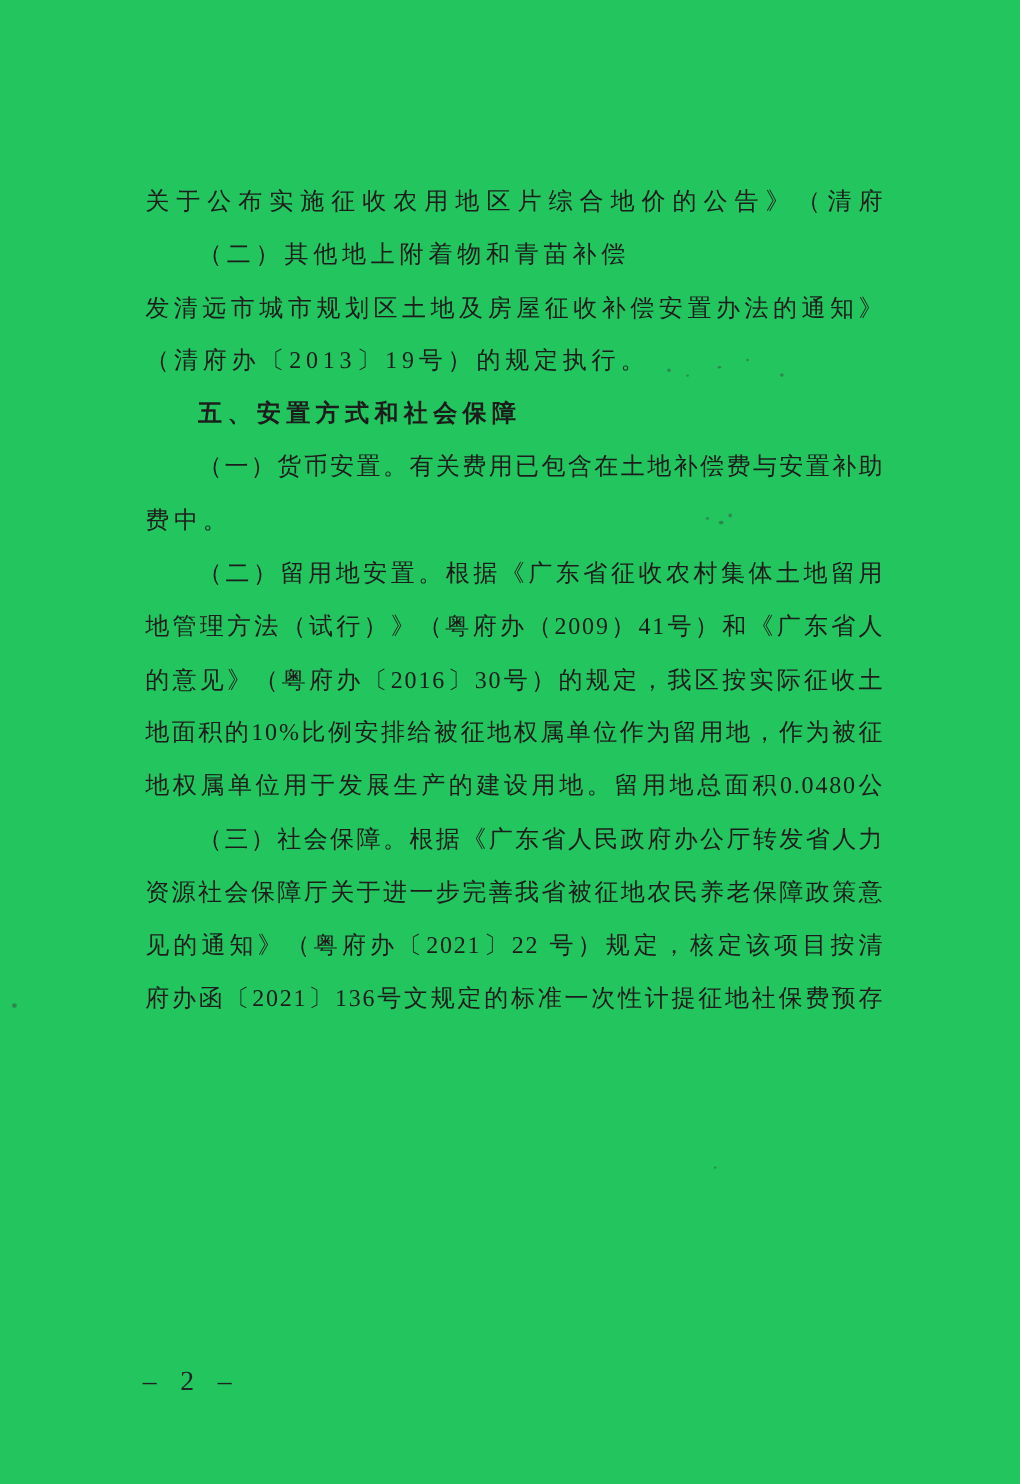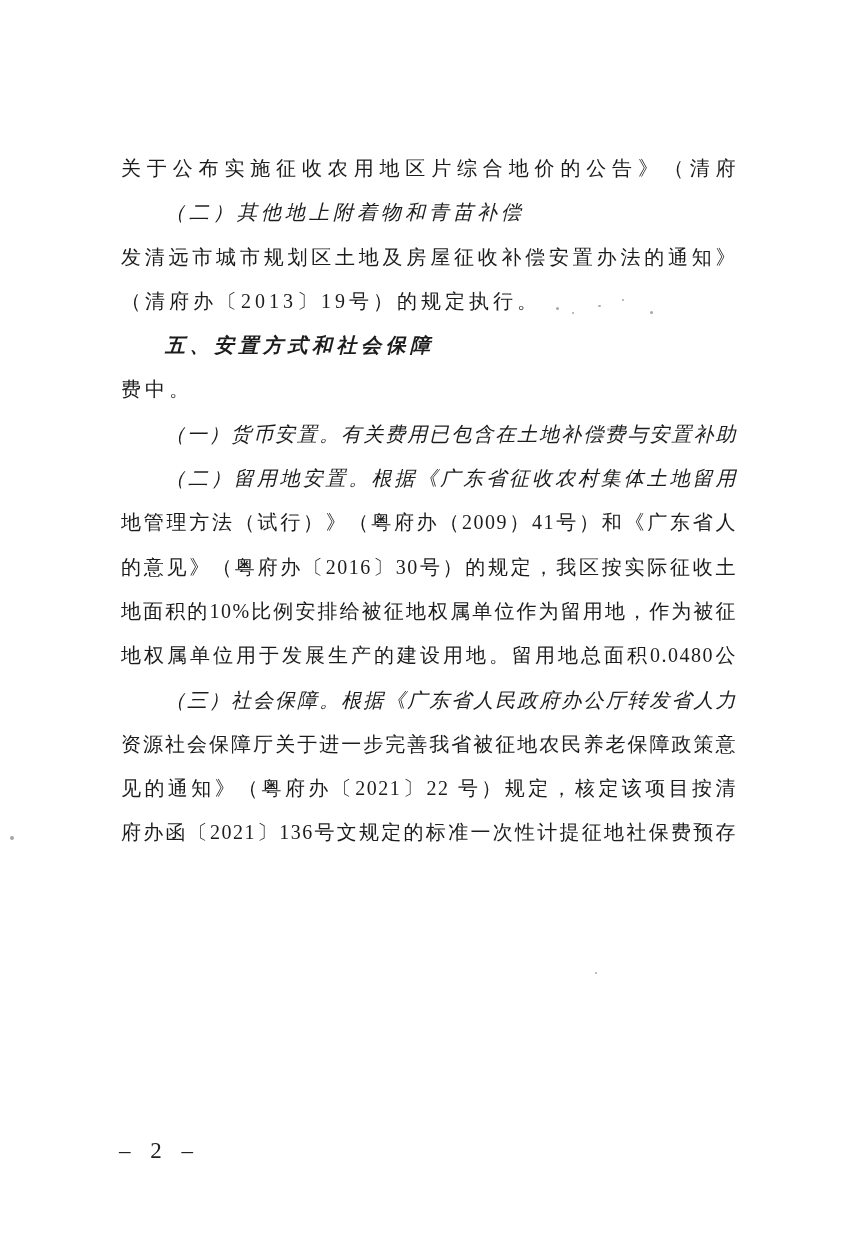--- a/index.html
+++ b/index.html
@@ -4,21 +4,21 @@
 <style>
   html, body {
     margin: 0;
     padding: 0;
     background: #e8e8e8;
   }
   .page {
     position: relative;
     width: 850px;
     height: 1237px;
-    background: #ffffff;
+    background: #22c55e;
     overflow: hidden;
     font-family: "Liberation Serif", "DejaVu Serif", serif;
     color: #1c1c1c;
   }
   .doc-body {
     position: absolute;
     left: 121px;
     top: 146px;
     width: 616px;
   }
@@ -27,21 +27,20 @@
     line-height: 44.3px;
     height: 44.3px;
     letter-spacing: 1.5px;
     text-align: justify;
     text-align-last: justify;
     overflow: hidden;
     white-space: nowrap;
   }
   .line.indent {
     text-indent: 44px;
-    font-style: italic;
   }
   .line.end {
     text-align: left;
     text-align-last: left;
     letter-spacing: 4px;
   }
   .line.heading {
     font-family: "Liberation Sans", "DejaVu Sans", sans-serif;
     font-weight: 700;
     letter-spacing: 4.5px;
@@ -66,22 +65,22 @@
 </head>
 <body>
 
 <div class="page">
   <div class="doc-body">
       <div class="line">关于公布实施征收农用地区片综合地价的公告》（清府</div>
       <div class="line indent end">（二）其他地上附着物和青苗补偿</div>
       <div class="line">发清远市城市规划区土地及房屋征收补偿安置办法的通知》</div>
       <div class="line end">（清府办〔2013〕19号）的规定执行。</div>
       <div class="line indent end heading">五、安置方式和社会保障</div>
+      <div class="line indent">（一）货币安置。有关费用已包含在土地补偿费与安置补助</div>
       <div class="line end">费中。</div>
-      <div class="line indent">（一）货币安置。有关费用已包含在土地补偿费与安置补助</div>
       <div class="line indent">（二）留用地安置。根据《广东省征收农村集体土地留用</div>
       <div class="line">地管理方法（试行）》（粤府办（2009）41号）和《广东省人</div>
       <div class="line">的意见》（粤府办〔2016〕30号）的规定，我区按实际征收土</div>
       <div class="line">地面积的10%比例安排给被征地权属单位作为留用地，作为被征</div>
       <div class="line">地权属单位用于发展生产的建设用地。留用地总面积0.0480公</div>
       <div class="line indent">（三）社会保障。根据《广东省人民政府办公厅转发省人力</div>
       <div class="line">资源社会保障厅关于进一步完善我省被征地农民养老保障政策意</div>
       <div class="line">见的通知》（粤府办〔2021〕22 号）规定，核定该项目按清</div>
       <div class="line">府办函〔2021〕136号文规定的标准一次性计提征地社保费预存</div>
     </div>

